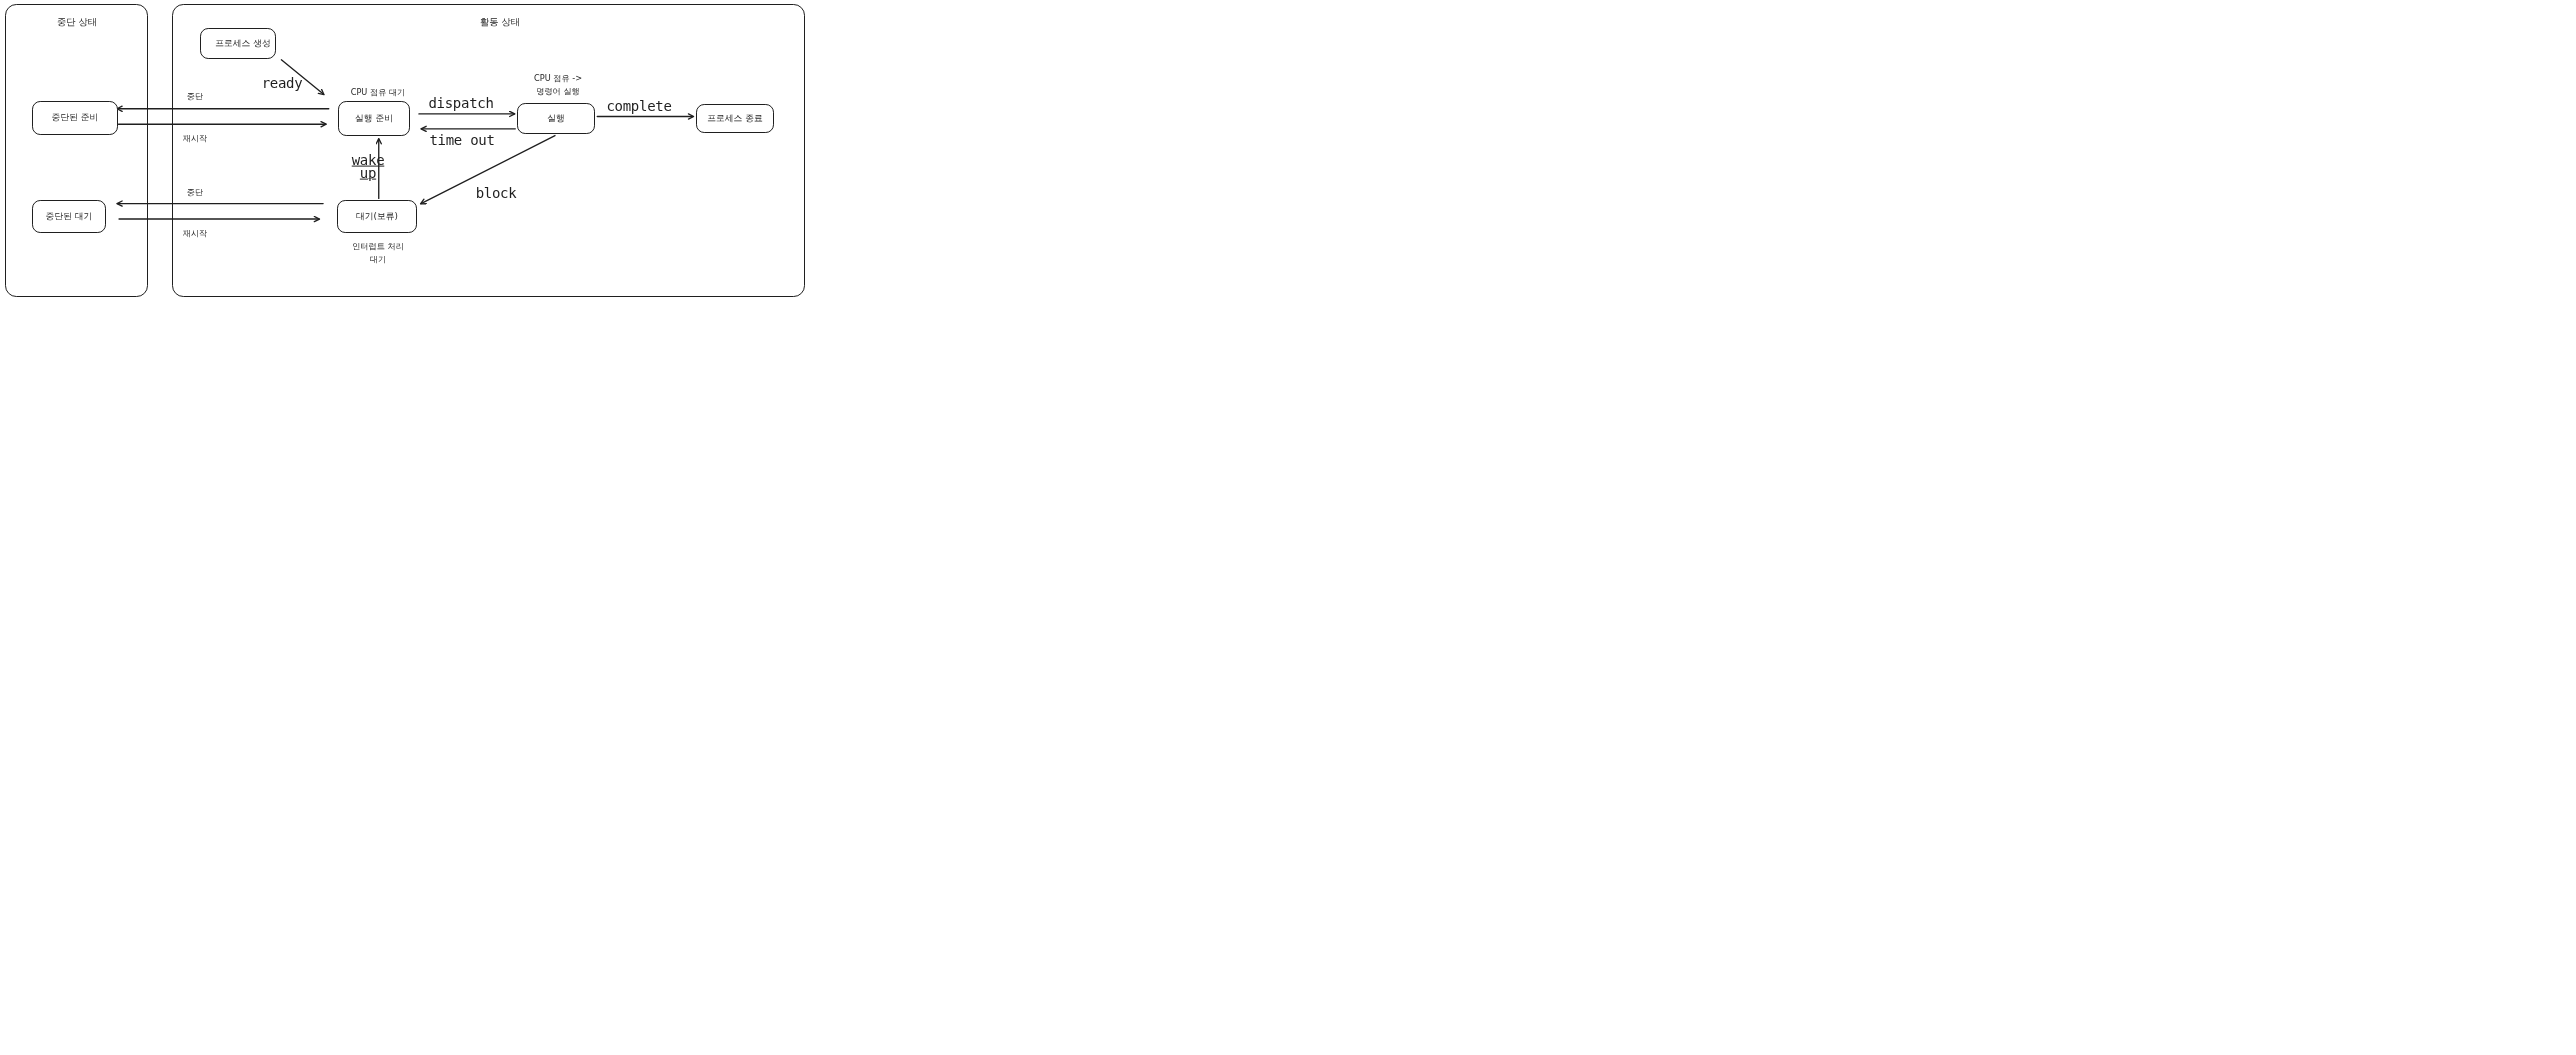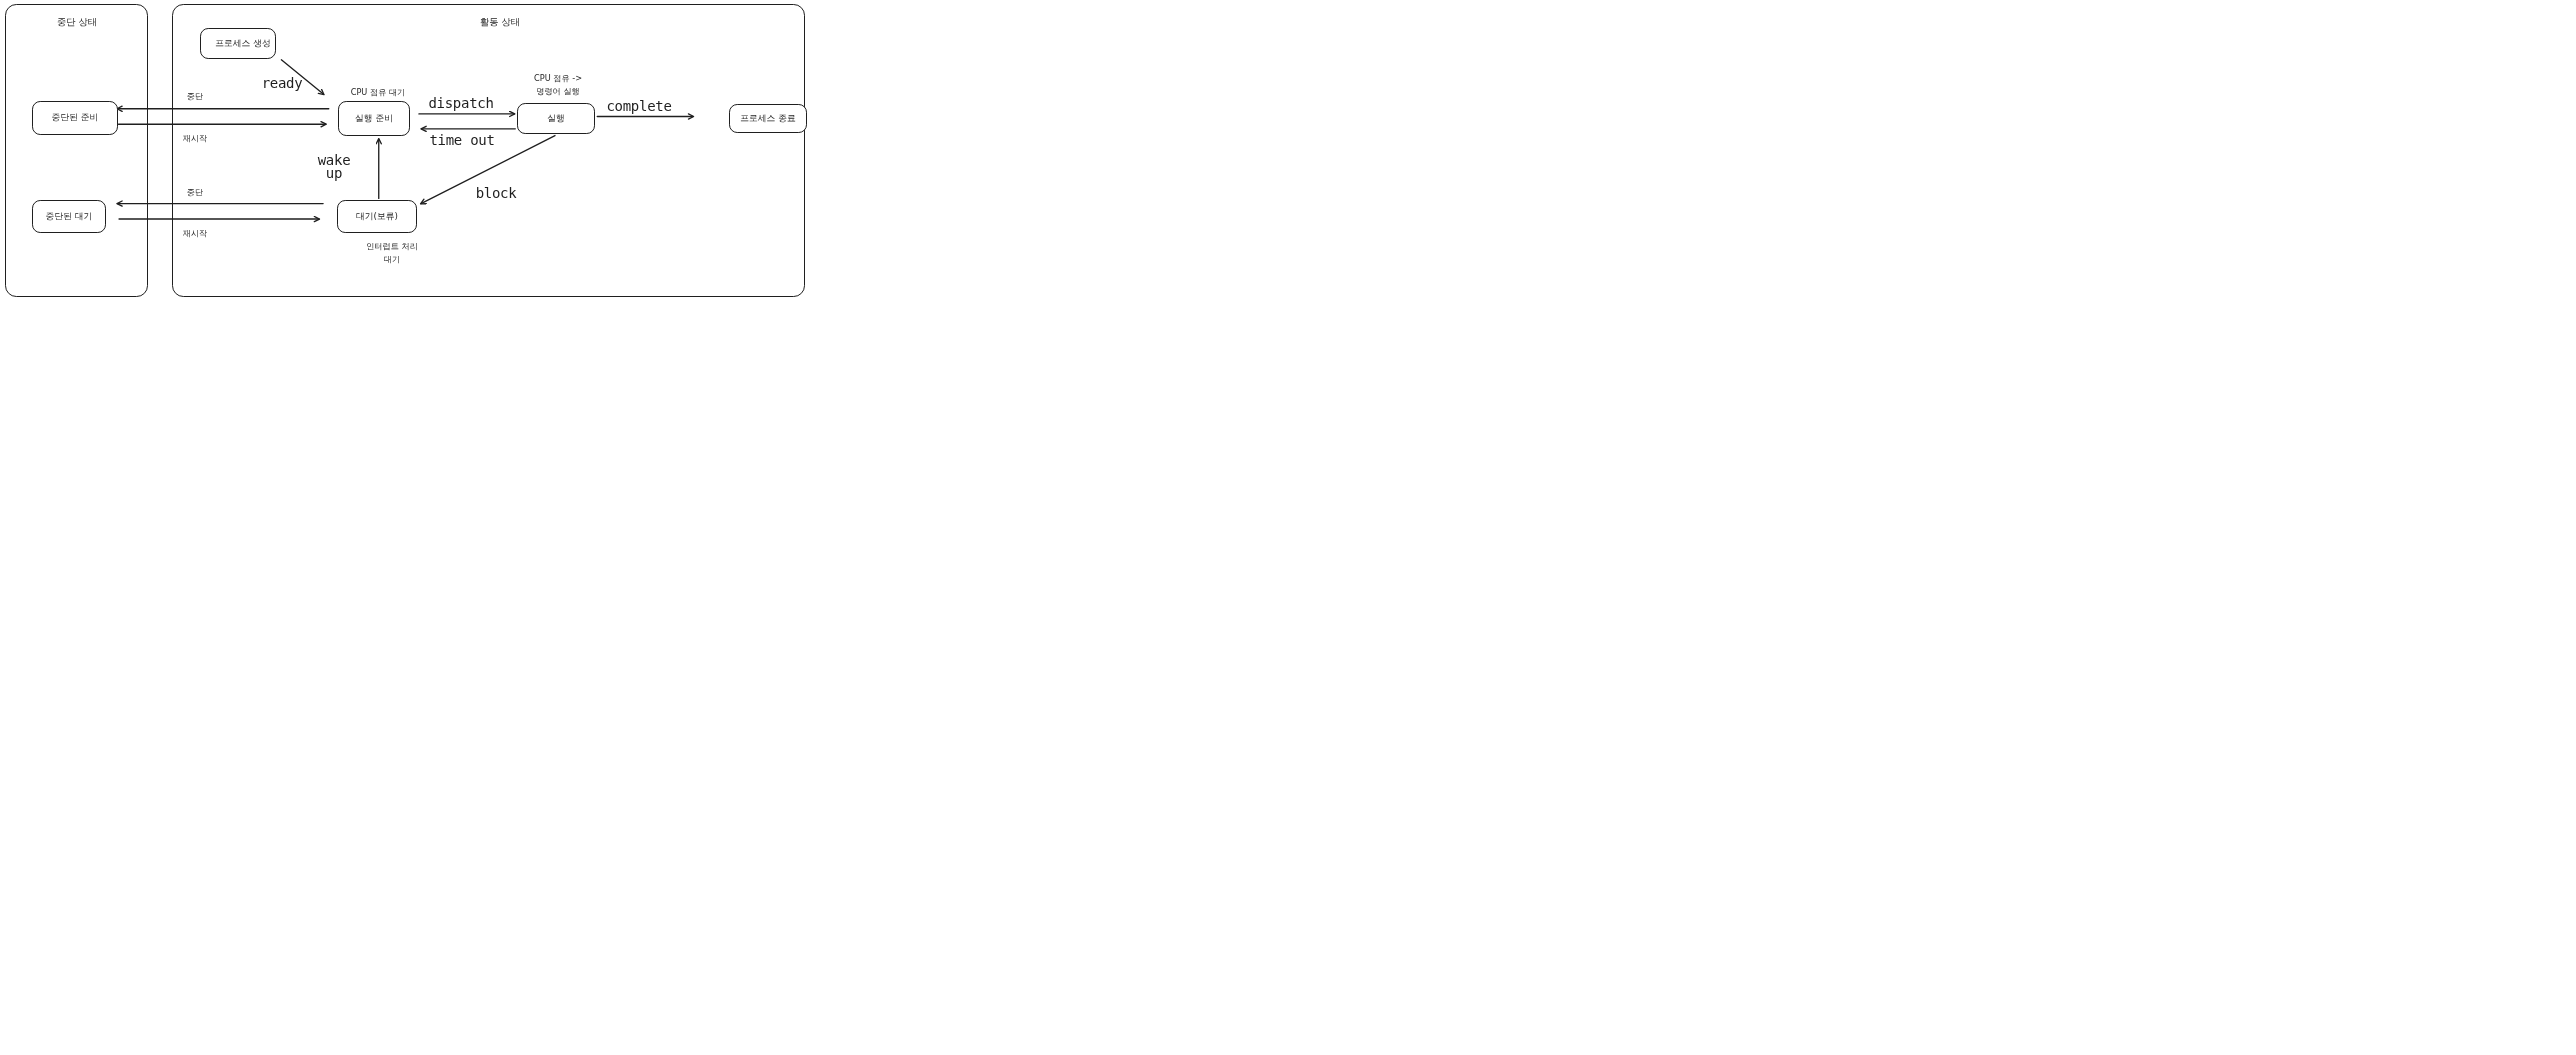--- a/index.html
+++ b/index.html
@@ -102,39 +102,39 @@
       <line x1="627" y1="395" x2="228" y2="395" marker-end="url(#head)"></line>
       <line x1="231" y1="425" x2="619" y2="425" marker-end="url(#head)"></line>
     </g>
   </svg>
 
   <div class="state" style="left:200px; top:28px; width:76px; height:31px;padding-left:10px;">프로세스 생성</div>
   <div class="state" style="left:32px; top:101px; width:86px; height:34px;">중단된 준비</div>
   <div class="state" style="left:32px; top:200px; width:74px; height:33px;">중단된 대기</div>
   <div class="state" style="left:338px; top:101px; width:72px; height:35px;">실행 준비</div>
   <div class="state" style="left:517px; top:103px; width:78px; height:31px;">실행</div>
-  <div class="state" style="left:696px; top:104px; width:78px; height:29px;margin-left:33px;">프로세스 종료</div>
+  <div class="state" style="left:696px; top:104px; width:78px; height:29px;">프로세스 종료</div>
   <div class="state" style="left:337px; top:200px; width:80px; height:33px;">대기(보류)</div>
 
   <div class="lbl kr" style="left:378px; top:92px;">CPU 점유 대기</div>
   <div class="lbl kr" style="left:558px; top:85px;">
     <span class="line">CPU 점유 -&gt;</span>
     <span class="line">명령어 실행</span>
   </div>
-  <div class="lbl kr" style="left:378px; top:253px;margin-left:14px;">
+  <div class="lbl kr" style="left:378px; top:253px;">
     <span class="line">인터럽트 처리</span>
     <span class="line">대기</span>
   </div>
 
   <div class="lbl mono" style="left:282px; top:83px;">ready</div>
   <div class="lbl mono" style="left:461px; top:103px;">dispatch</div>
   <div class="lbl mono" style="left:462px; top:140px;">time out</div>
   <div class="lbl mono" style="left:639px; top:106px;">complete</div>
   <div class="lbl mono" style="left:496px; top:193px;">block</div>
-  <div class="lbl mono" style="left:334px; top:167px;">
+  <div class="lbl mono" style="left:368px; top:167px;text-decoration:underline;">
     <span class="line">wake</span>
     <span class="line">up</span>
   </div>
   <div class="lbl kr" style="left:195px; top:96px;">중단</div>
   <div class="lbl kr" style="left:195px; top:138px;">재시작</div>
   <div class="lbl kr" style="left:195px; top:192px;">중단</div>
   <div class="lbl kr" style="left:195px; top:233px;">재시작</div>
 
 </div>
 

